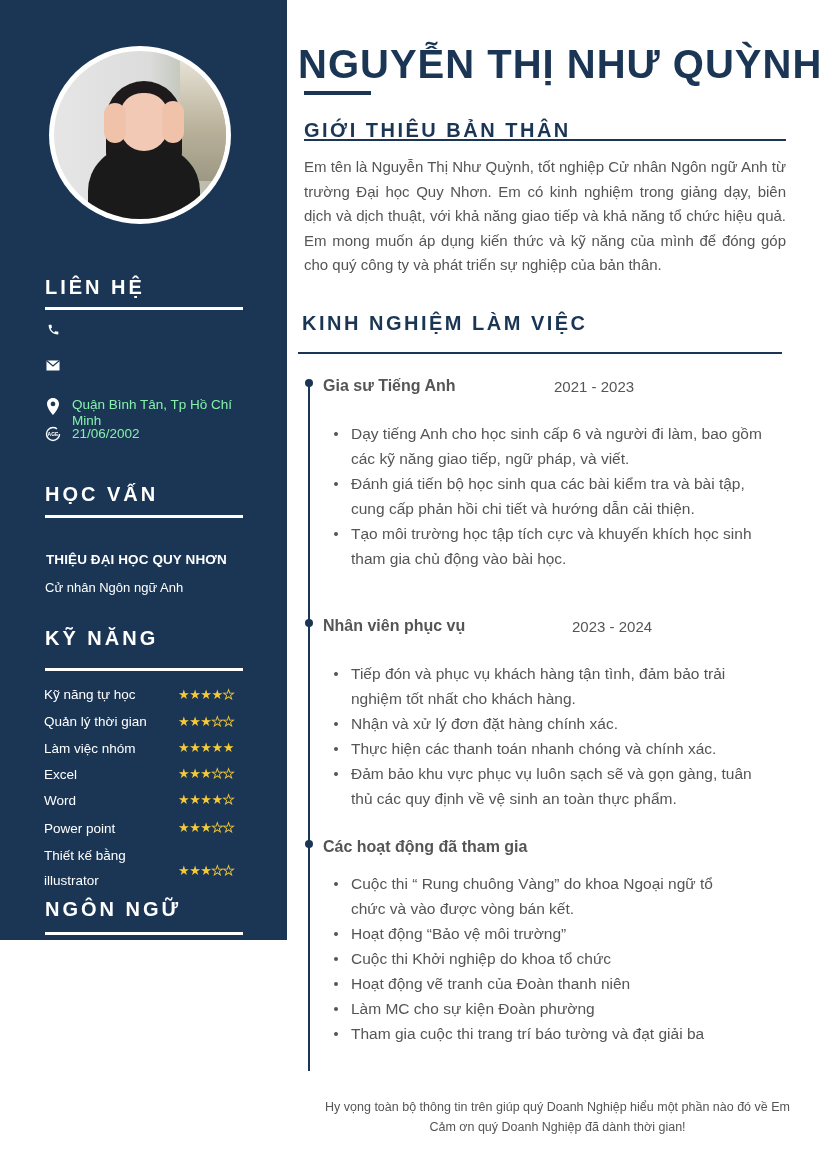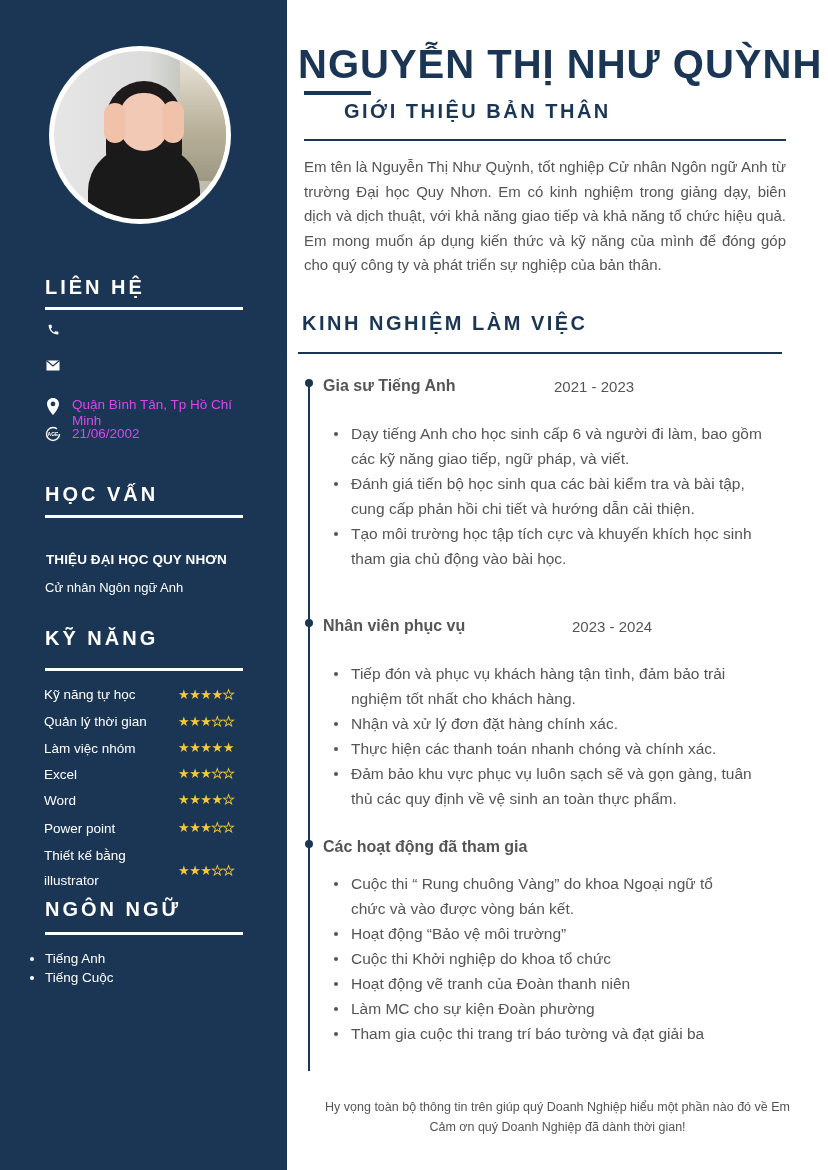--- a/index.html
+++ b/index.html
@@ -1,34 +1,34 @@
 <!DOCTYPE html>
 <html><head>
 <meta charset="utf-8">
 <style>
   * { box-sizing: border-box; margin: 0; padding: 0; }
   html, body { width: 828px; height: 1170px; background: #ffffff; overflow: hidden; }
   body { position: relative; font-family: "Liberation Sans", sans-serif; color: #555555; }
 
   
-  .sidebar { position: absolute; left: 0; top: 0; width: 287px; height: 1170px; background: #1a3654; color: #ffffff; }
+  .sidebar { position: absolute; left: 0; top: 0; width: 287px; height: 940px; background: #1a3654; color: #ffffff; }
   .avatar-ring { position: absolute; left: 49px; top: 46px; width: 182px; height: 178px; border-radius: 50%; background: #ffffff; }
   .avatar { position: absolute; left: 5px; top: 5px; width: 172px; height: 168px; border-radius: 50%; overflow: hidden;
             background: linear-gradient(90deg, #e6e6e6 0%, #dcdcdc 55%, #c9ccc4 70%, #b7b19d 100%); }
   .avatar .hair { position: absolute; left: 52px; top: 30px; width: 76px; height: 100px; border-radius: 40px 40px 30px 30px; background: #1e1a1c; }
   .avatar .face { position: absolute; left: 66px; top: 42px; width: 48px; height: 58px; border-radius: 24px 24px 26px 26px; background: #f1c9b4; }
   .avatar .body { position: absolute; left: 34px; top: 96px; width: 112px; height: 90px; border-radius: 44px 44px 0 0; background: #1a1a1a; }
   .avatar .hand-l { position: absolute; left: 50px; top: 52px; width: 22px; height: 40px; border-radius: 11px; background: #f0c2aa; }
   .avatar .hand-r { position: absolute; left: 108px; top: 50px; width: 22px; height: 42px; border-radius: 11px; background: #f0c2aa; }
   .avatar .window { position: absolute; left: 126px; top: 0; width: 50px; height: 130px; background: linear-gradient(180deg, #ece8dc, #b9b19a 60%, #9d9884); }
 
   .side-heading { position: absolute; left: 45px; font-size: 20px; font-weight: bold; letter-spacing: 3px; color: #ffffff; }
   .side-rule { position: absolute; left: 45px; width: 198px; height: 3px; background: #ffffff; }
 
-  .contact-row { position: absolute; left: 45px; display: flex; align-items: flex-start; font-size: 13.5px; line-height: 16px; color: #d946ef; }
+  .contact-row { position: absolute; left: 45px; display: flex; align-items: flex-start; font-size: 13.5px; line-height: 16px; color: #86efac; }
   .contact-row .ico { width: 16px; height: 16px; margin-right: 11px; flex: 0 0 16px; display: flex; align-items: center; justify-content: center; }
   .contact-row .txt { width: 170px; }
 
   .edu-school { position: absolute; left: 46px; top: 552px; font-size: 13.5px; font-weight: bold; color: #ffffff; letter-spacing: 0.1px; }
   .edu-degree { position: absolute; left: 45px; top: 580px; font-size: 13px; color: #ffffff; }
 
   .skill-row { position: absolute; left: 44px; width: 200px; font-size: 13.5px; color: #ffffff; }
   .skill-name { position: absolute; left: 0; line-height: 25px; width: 120px; }
   .skill-stars { position: absolute; left: 134px; font-size: 13px; letter-spacing: -0.5px; white-space: nowrap; }
   .star-on { color: #f8c935; }
@@ -152,21 +152,21 @@
   <div class="side-rule" style="top:932px;"></div>
   <ul class="lang-list">
     <li>Tiếng Anh</li>
     <li>Tiếng Cuộc</li>
   </ul>
 </aside>
 
 <h1 class="name">NGUYỄN THỊ NHƯ QUỲNH</h1>
 <div class="name-accent"></div>
 
-<h2 class="main-heading" style="left:304px; top:100px;margin-left:40px;">GIỚI THIỆU BẢN THÂN</h2>
+<h2 class="main-heading" style="left:304px; top:119px;">GIỚI THIỆU BẢN THÂN</h2>
 <div class="main-rule" style="left:304px; top:139px; width:482px;"></div>
 <p class="intro">Em tên là Nguyễn Thị Như Quỳnh, tốt nghiệp Cử nhân Ngôn ngữ Anh từ trường Đại học Quy Nhơn. Em có kinh nghiệm trong giảng dạy, biên dịch và dịch thuật, với khả năng giao tiếp và khả năng tổ chức hiệu quả. Em mong muốn áp dụng kiến thức và kỹ năng của mình để đóng góp cho quý công ty và phát triển sự nghiệp của bản thân.</p>
 
 <h2 class="main-heading" style="left:302px; top:312px;">KINH NGHIỆM LÀM VIỆC</h2>
 <div class="main-rule" style="left:298px; top:352px; width:484px;"></div>
 
 <div class="timeline-line"></div>
 
 <div class="timeline-dot" style="top:379px;"></div>
 <div class="job-title" style="top:377px;">Gia sư Tiếng Anh</div>

